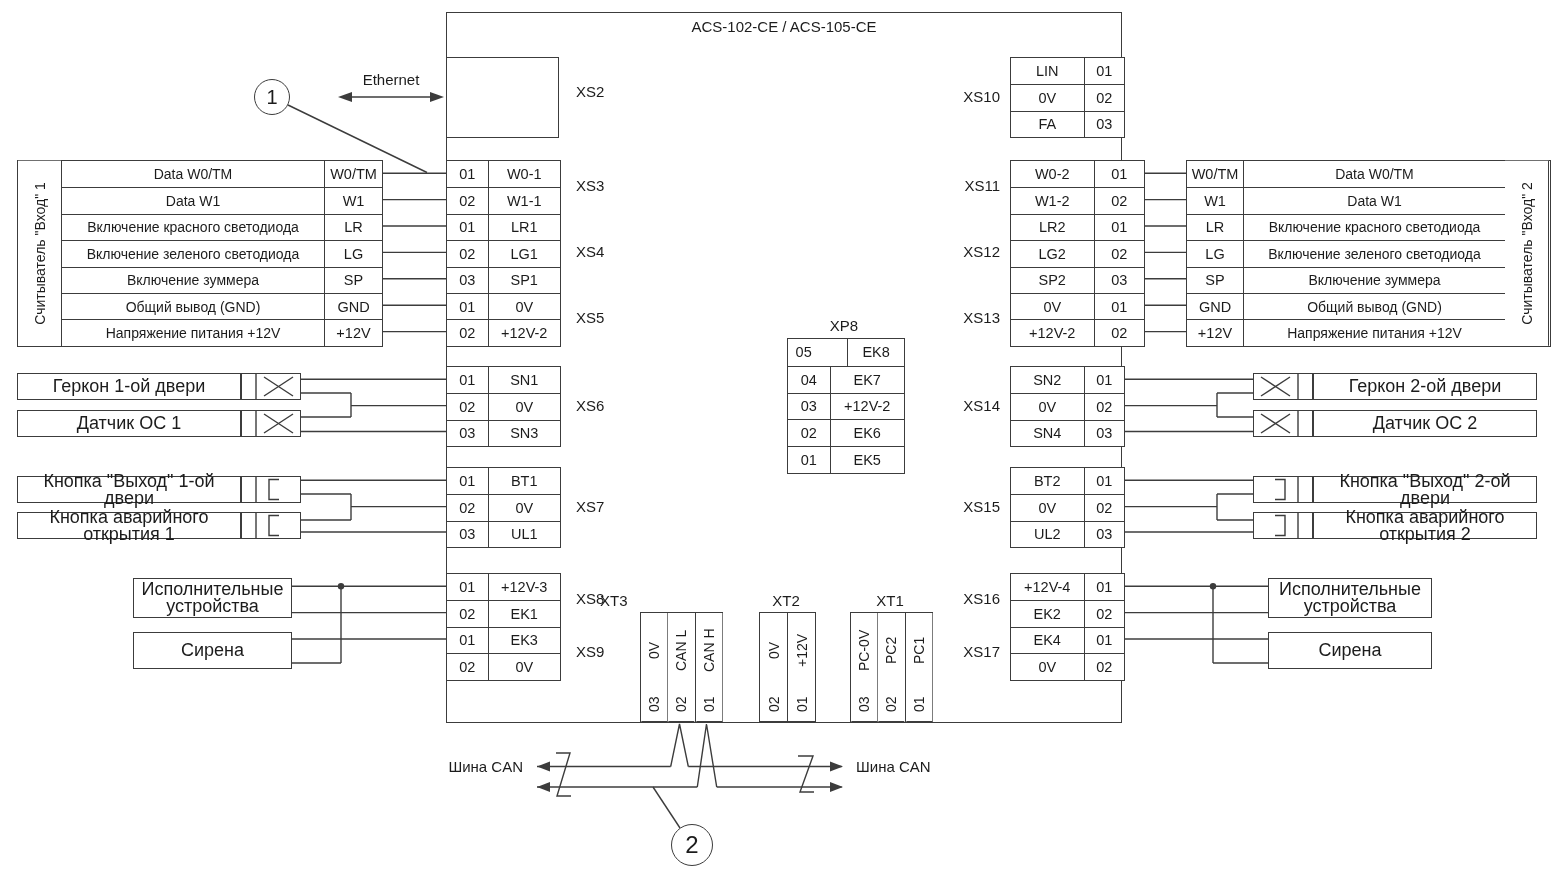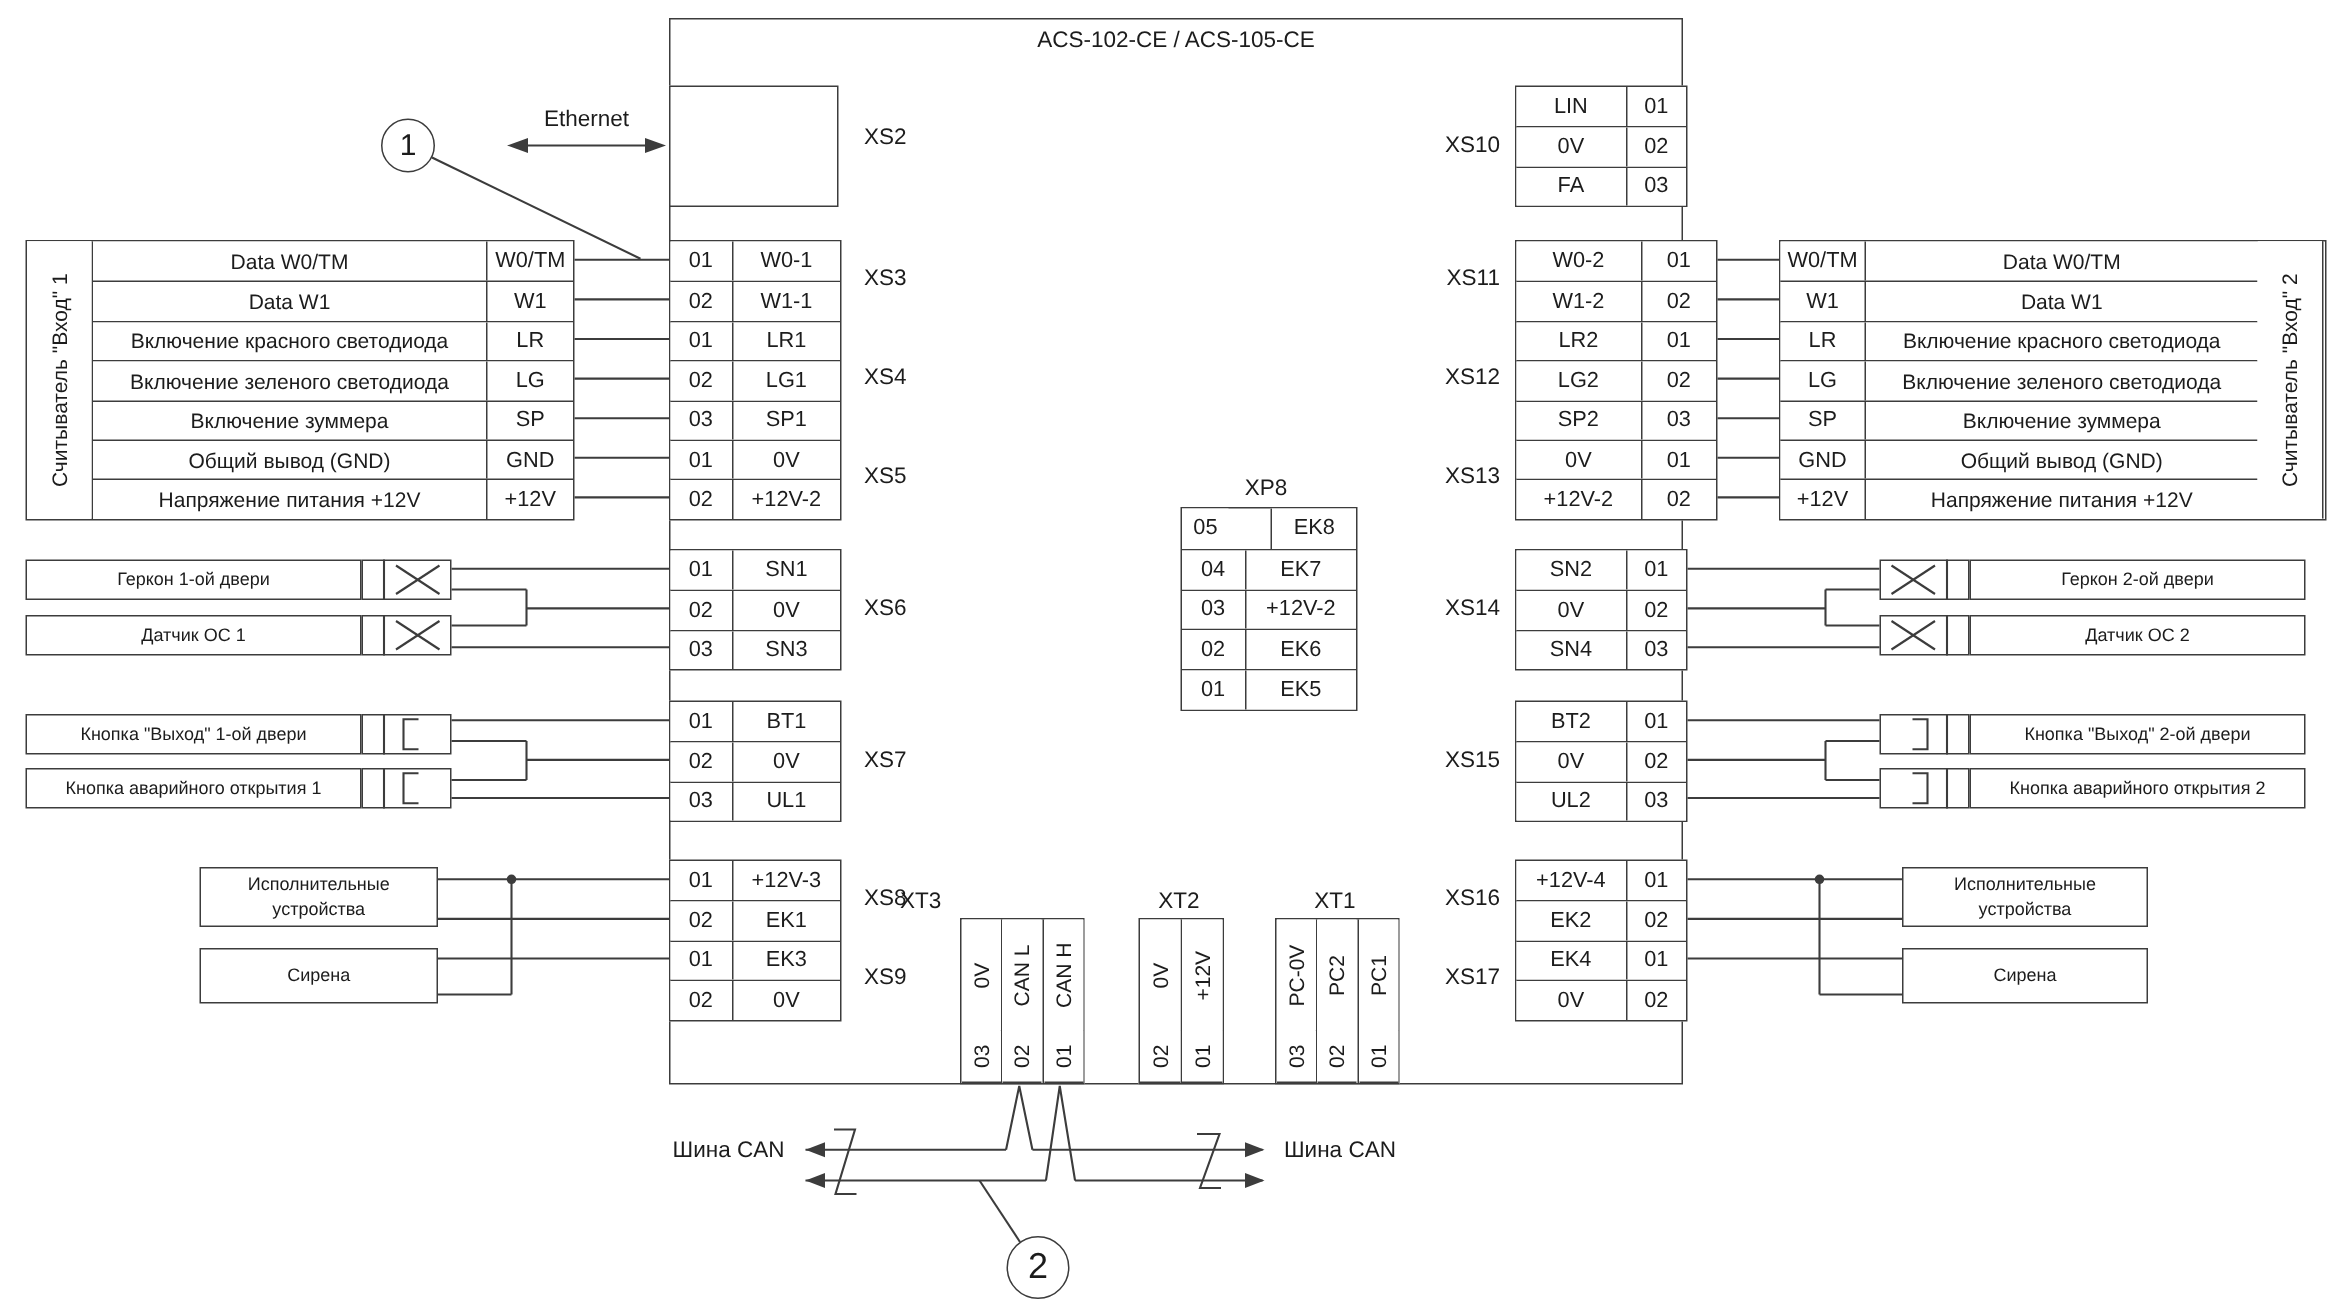--- a/index.html
+++ b/index.html
@@ -9,21 +9,21 @@
   #wires{position:absolute;left:0;top:0;}
   .box{position:absolute;border:1.8px solid #3c3c3c;background:transparent;}
   .tbl{position:absolute;border:1.5px solid #3c3c3c;background:#fff;}
   .trow{display:flex;}
   .bt{border-top:1.5px solid #3c3c3c;}
   .bl{border-left:1.5px solid #3c3c3c;}
   .tcell{display:flex;align-items:center;justify-content:center;font-size:14.5px;white-space:nowrap;background:#fff;}
   .vtext{writing-mode:vertical-rl;transform:rotate(180deg);font-size:14px;}
   .lbl{position:absolute;font-size:15px;line-height:20px;white-space:nowrap;}
   .dev{position:absolute;border:1.5px solid #3c3c3c;background:#fff;display:flex;align-items:center;
-       justify-content:center;text-align:center;font-size:12px;line-height:17px;padding:0 5px;}
+       justify-content:center;text-align:center;font-size:18px;line-height:17px;padding:0 5px;}
   .sym{position:absolute;border:1.5px solid #3c3c3c;background:transparent;}
   .circle{position:absolute;border:1.6px solid #3c3c3c;border-radius:50%;background:#fff;
           display:flex;align-items:center;justify-content:center;}
   #title{position:absolute;left:584px;top:17px;width:400px;text-align:center;font-size:15px;line-height:20px;}
 </style>
 </head>
 <body>
 
 <div id="root">
 

